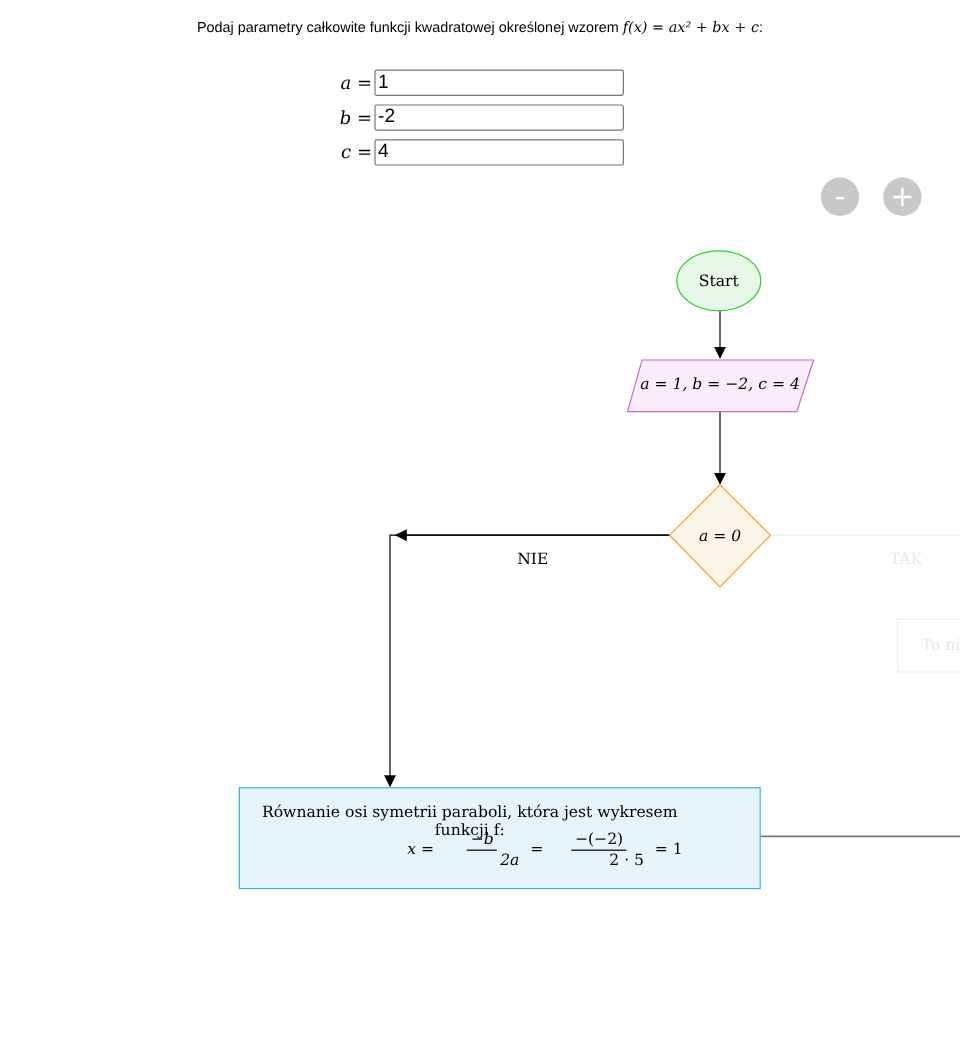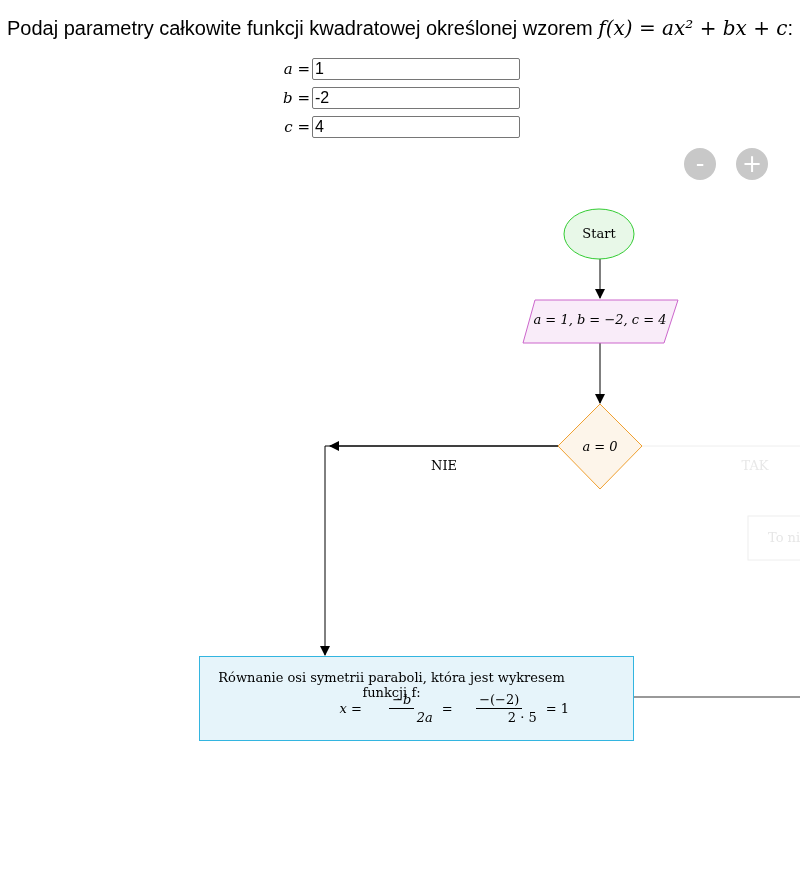--- a/index.html
+++ b/index.html
@@ -1,17 +1,17 @@
 <!DOCTYPE html>
 <html><head>
 <meta charset="utf-8">
 <style>
   html, body { margin: 0; padding: 0; background: #ffffff; }
   body { width: 800px; height: 880px; position: relative; overflow: hidden; font-family: "Liberation Sans", sans-serif; color: #000; }
-  .prompt { position: absolute; top: 16px; left: 0; width: 800px; text-align: center; font-size: 20px; }
+  .prompt { position: absolute; top: 16px; left: 0; width: 800px; text-align: center; font-size: 12px; }
   .math { font-family: "DejaVu Serif", serif; font-style: italic; }
   .math-up { font-family: "DejaVu Serif", serif; font-style: normal; }
   .params { position: absolute; left: 278px; top: 54px; }
   .param-row { display: flex; align-items: center; height: 29px; }
   .param-label { width: 32px; text-align: right; font-family: "DejaVu Serif", serif; font-style: italic; font-size: 15px; padding-right: 2px; }
   .param-label .eq { font-style: normal; }
   .param-input { width: 202px; height: 20px; border: 1px solid #767676; border-radius: 2px; font-family: "Liberation Sans", sans-serif; font-size: 16px; padding: 0 2px; box-sizing: content-box; }
   .zoom-btn { position: absolute; top: 148px; width: 32px; height: 32px; border-radius: 50%; background: #c8c8c8; color: #fff; border: none; font-size: 24px; line-height: 30px; text-align: center; padding: 0; font-family: "DejaVu Sans", sans-serif; }
   #zoom-out { left: 684px; }
   #zoom-in { left: 736px; }

